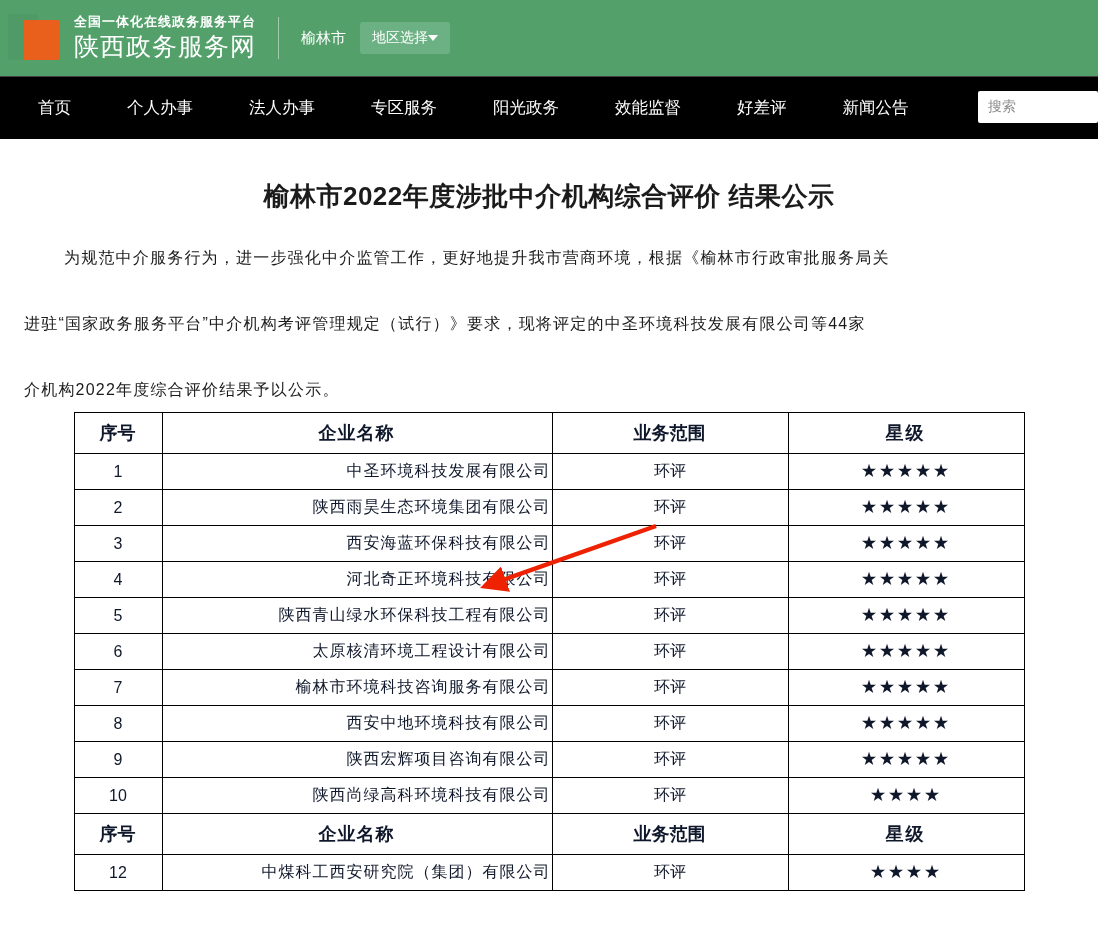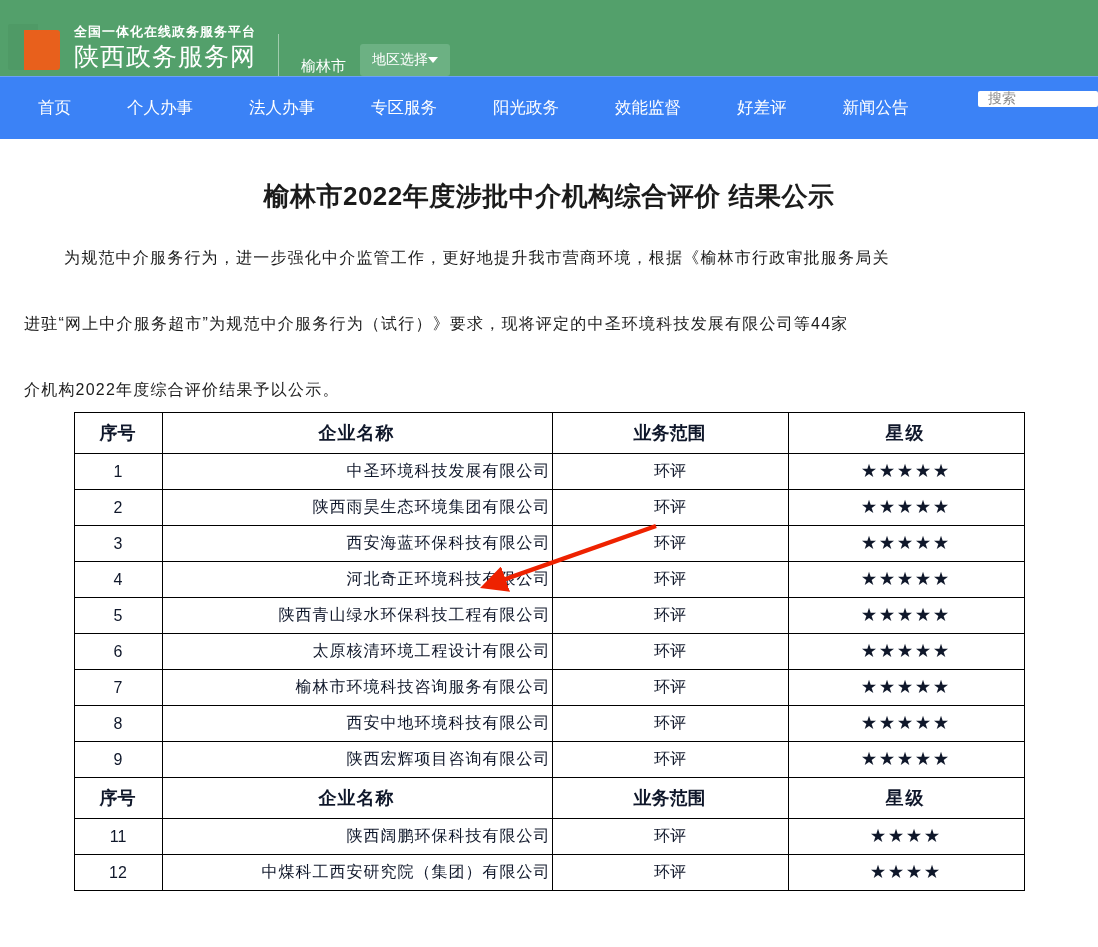--- a/index.html
+++ b/index.html
@@ -13,21 +13,21 @@
     height: 947px;
     overflow: hidden;
     position: relative;
   }
 
   
   .header {
     height: 76px;
     background: #53a06b;
     display: flex;
-    align-items: flex-end;
+    align-items: center;
     position: relative;
   }
   .logo-block {
     display: flex;
     align-items: center;
     padding-left: 8px;
   }
   .logo-mark {
     width: 56px;
     height: 56px;
@@ -105,40 +105,40 @@
   }
   .header-links .sep {
     width: 1px;
     height: 13px;
     background: rgba(255,255,255,0.6);
   }
 
   
   .nav {
     height: 62px;
-    background: #3b82f6;
+    background: #000000;
     border-top: 1px solid rgba(255,255,255,0.25);
     display: flex;
     align-items: center;
     position: relative;
   }
   .nav-item {
     color: #ffffff;
     font-size: 16.5px;
     padding: 0 28px;
     cursor: pointer;
     white-space: nowrap;
   }
   .nav-item:first-child { padding-left: 38px; }
   .search-box {
     position: absolute;
     right: 0;
     top: 14px;
     width: 120px;
-    height: 16px;
+    height: 32px;
     background: #ffffff;
     border-radius: 2px;
     display: flex;
     align-items: center;
     padding-left: 10px;
     box-sizing: border-box;
   }
   .search-box span {
     color: #8d8d8d;
     font-size: 14px;
@@ -251,21 +251,21 @@
   <div class="search-box">
     <span>搜索</span>
   </div>
 </div>
 
 <div class="page">
 
   <div class="doc-title">榆林市2022年度涉批中介机构综合评价 结果公示</div>
 
   <div class="doc-para"><span class="indent"></span><span>为规范中介服务行为，进一步强化中介监管工作，更好地提升我市营商环境，根据《榆林市行政审批服务局关</span></div>
-  <div class="doc-para"><span>进驻“网上中介服务超市”为规范中介服务行为（试行）》要求，现将评定的中圣环境科技发展有限公司等44家</span></div>
+  <div class="doc-para"><span>进驻“国家政务服务平台”中介机构考评管理规定（试行）》要求，现将评定的中圣环境科技发展有限公司等44家</span></div>
   <div class="doc-para"><span>介机构2022年度综合评价结果予以公示。</span></div>
 
 
   <table class="result">
     <tbody>
 
       <tr class="hdr">
         <td class="c-idx">序号</td>
         <td class="c-name">企业名称</td>
         <td class="c-scope">业务范围</td>
@@ -319,34 +319,34 @@
         <td class="c-name">西安中地环境科技有限公司</td>
         <td class="c-scope">环评</td>
         <td class="c-star">★★★★★</td>
       </tr>
       <tr>
         <td class="c-idx">9</td>
         <td class="c-name">陕西宏辉项目咨询有限公司</td>
         <td class="c-scope">环评</td>
         <td class="c-star">★★★★★</td>
       </tr>
+      <tr>
+        <td class="c-idx">10</td>
+        <td class="c-name">陕西尚绿高科环境科技有限公司</td>
+        <td class="c-scope">环评</td>
+        <td class="c-star">★★★★</td>
+      </tr>
 
       <tr class="hdr">
         <td class="c-idx">序号</td>
         <td class="c-name">企业名称</td>
         <td class="c-scope">业务范围</td>
         <td class="c-star">星级</td>
       </tr>
 
-      <tr>
-        <td class="c-idx">11</td>
-        <td class="c-name">陕西阔鹏环保科技有限公司</td>
-        <td class="c-scope">环评</td>
-        <td class="c-star">★★★★</td>
-      </tr>
       <tr>
         <td class="c-idx">12</td>
         <td class="c-name">中煤科工西安研究院（集团）有限公司</td>
         <td class="c-scope">环评</td>
         <td class="c-star">★★★★</td>
       </tr>
 
     </tbody>
   </table>
 </div>

